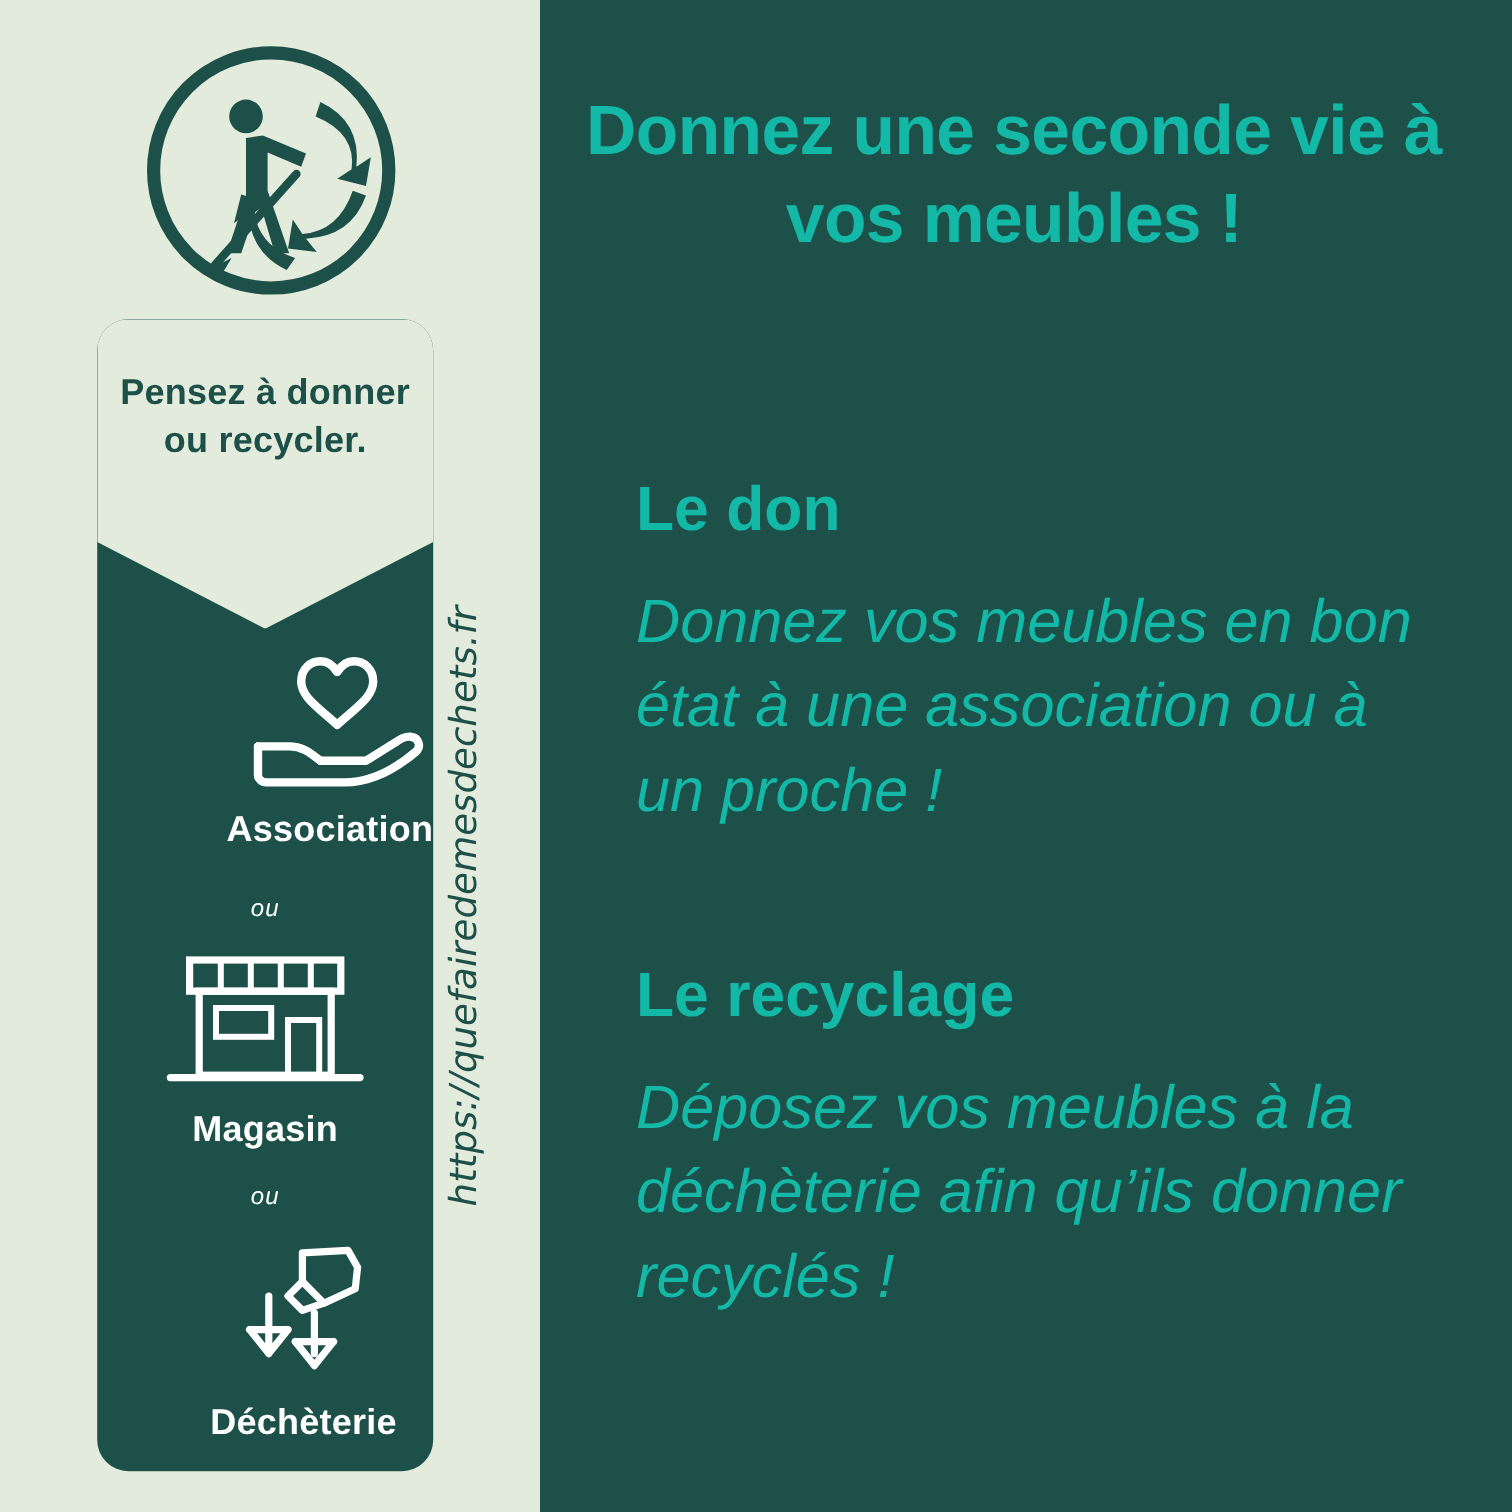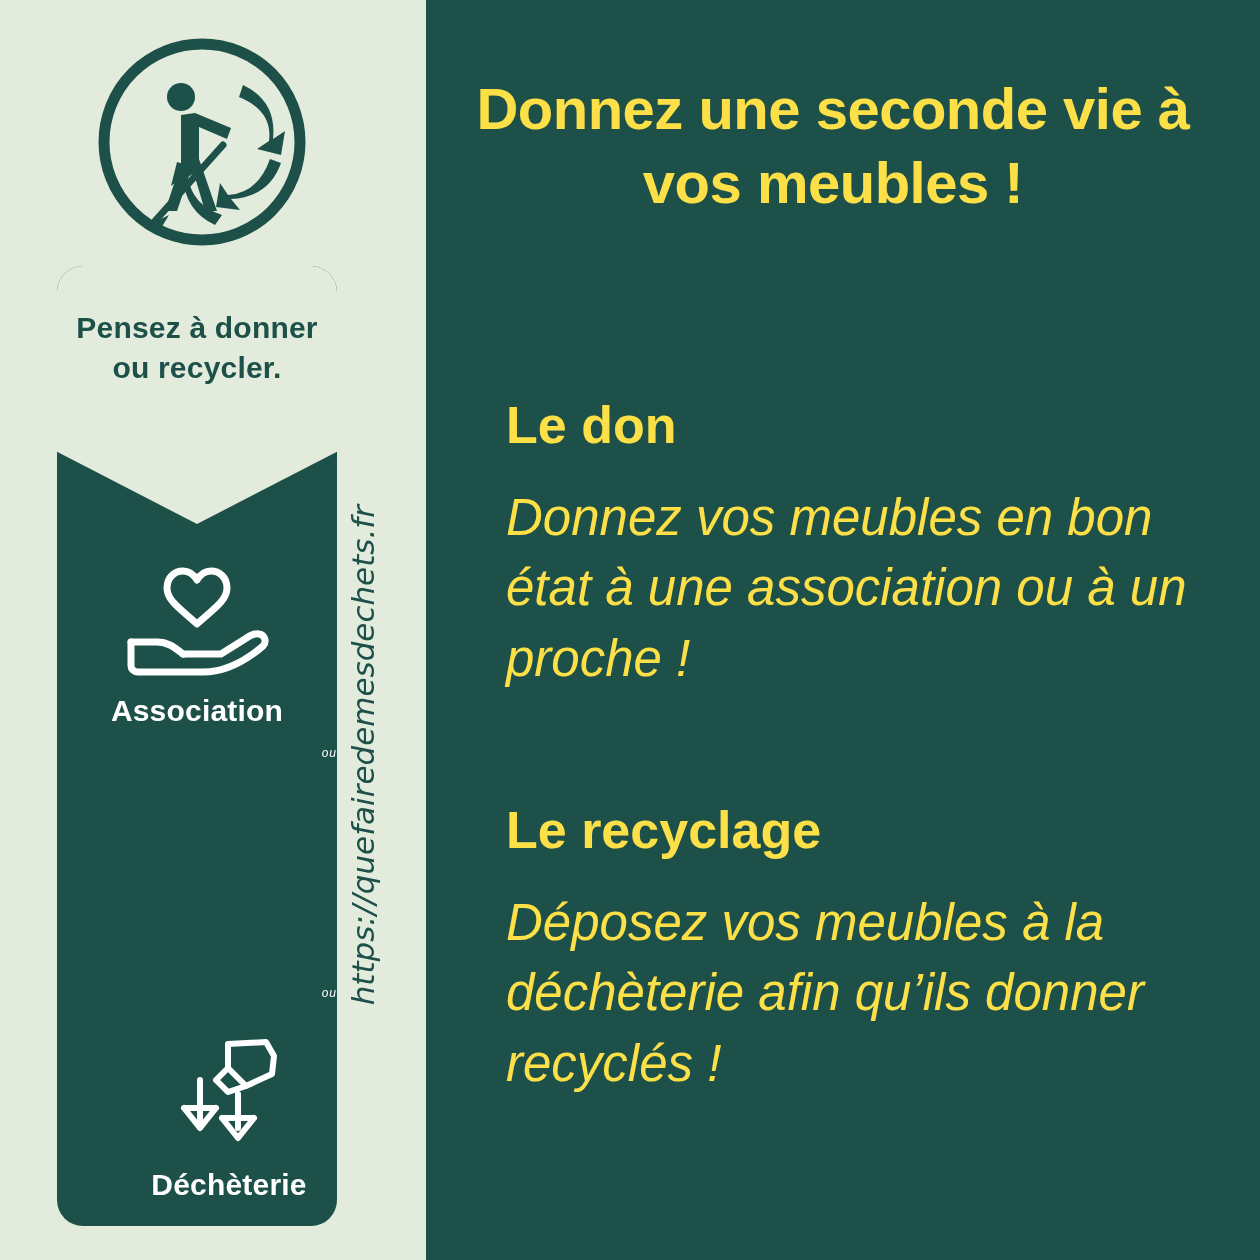--- a/index.html
+++ b/index.html
@@ -22,20 +22,21 @@
     background: #e3ecdc;
   }
 
   
   .left-panel {
     position: relative;
     width: 426px;
     height: 100%;
     background: #e3ecdc;
     flex: 0 0 426px;
+    margin-left: 24px;
   }
 
   .logo-wrap {
     position: absolute;
     left: 95px;
     top: 35px;
     width: 215px;
     height: 215px;
   }
 
@@ -88,28 +89,28 @@
   .option .label {
     display: block;
     margin-top: 10px;
     font-size: 30px;
     font-weight: bold;
     letter-spacing: 0.2px;
   }
   .connector {
     position: absolute;
     width: 280px;
-    text-align: right;
+    text-align: center;
     color: #ffffff;
-    font-size: 12px;
+    font-size: 20px;
     font-style: italic;
     letter-spacing: 1px;
   }
 
-  .opt-assoc { top: 296px; }
+  .opt-assoc { top: 276px; text-align: right; }
   .opt-shop  { top: 528px; }
   .opt-dech  { top: 768px; padding-left: 32px; }
   .conn-1 { top: 480px; }
   .conn-2 { top: 720px; }
 
   
   .url-vertical {
     position: absolute;
     left: 345px;
     top: 505px;
@@ -122,21 +123,21 @@
     transform: rotate(-90deg) translateX(-100%);
     font-family: "DejaVu Sans", sans-serif;
   }
 
   
   .right-panel {
     position: relative;
     flex: 1 1 auto;
     height: 100%;
     background: #1d5049;
-    color: #fde047;
+    color: #14b8a6;
     box-sizing: border-box;
     padding: 0;
   }
 
   .headline {
     position: absolute;
     left: 20px;
     right: 40px;
     top: 72px;
     text-align: center;
@@ -203,20 +204,36 @@
             <path d="M80 62 C62 46 50 38 50 26 C50 15 58 9 66 9 C72 9 77 13 80 18 C83 13 88 9 94 9 C102 9 110 15 110 26 C110 38 98 46 80 62 Z" fill="none" stroke="#ffffff" stroke-width="7" stroke-linejoin="round"></path>
             <path d="M14 80 L14 104 C14 107 17 110 21 110 L86 110 C112 110 132 96 146 84 C150 80 148 73 142 72 C137 71 132 74 128 77 L104 92 L66 92" fill="none" stroke="#ffffff" stroke-width="7" stroke-linecap="round" stroke-linejoin="round"></path>
             <path d="M14 80 L40 80 C50 80 56 84 66 92" fill="none" stroke="#ffffff" stroke-width="7" stroke-linecap="round" stroke-linejoin="round"></path>
           </svg>
         </span>
         <span class="label">Association</span>
       </div>
 
       <div class="connector conn-1">ou</div>
 
+      <div class="option opt-shop">
+        <span class="icon">
+          <svg width="186" height="116" viewBox="0 0 186 116" aria-hidden="true">
+            <rect x="30" y="6" width="126" height="26" fill="none" stroke="#ffffff" stroke-width="6"></rect>
+            <line x1="56" y1="6" x2="56" y2="32" stroke="#ffffff" stroke-width="5"></line>
+            <line x1="81" y1="6" x2="81" y2="32" stroke="#ffffff" stroke-width="5"></line>
+            <line x1="106" y1="6" x2="106" y2="32" stroke="#ffffff" stroke-width="5"></line>
+            <line x1="131" y1="6" x2="131" y2="32" stroke="#ffffff" stroke-width="5"></line>
+            <rect x="38" y="32" width="110" height="70" fill="none" stroke="#ffffff" stroke-width="6"></rect>
+            <rect x="52" y="46" width="46" height="24" fill="none" stroke="#ffffff" stroke-width="5"></rect>
+            <rect x="112" y="56" width="26" height="46" fill="none" stroke="#ffffff" stroke-width="5"></rect>
+            <line x1="14" y1="104" x2="172" y2="104" stroke="#ffffff" stroke-width="6" stroke-linecap="round"></line>
+          </svg>
+        </span>
+        <span class="label">Magasin</span>
+      </div>
 
       <div class="connector conn-2">ou</div>
 
       <div class="option opt-dech">
         <span class="icon">
           <svg width="150" height="120" viewBox="0 0 150 120" aria-hidden="true">
 
             <path d="M74 10 L112 8 L120 22 L118 40 L92 52 L74 34 Z" fill="none" stroke="#ffffff" stroke-width="6" stroke-linejoin="round"></path>
             <path d="M74 34 L62 46 L74 58 L92 52" fill="none" stroke="#ffffff" stroke-width="6" stroke-linejoin="round"></path>
 

